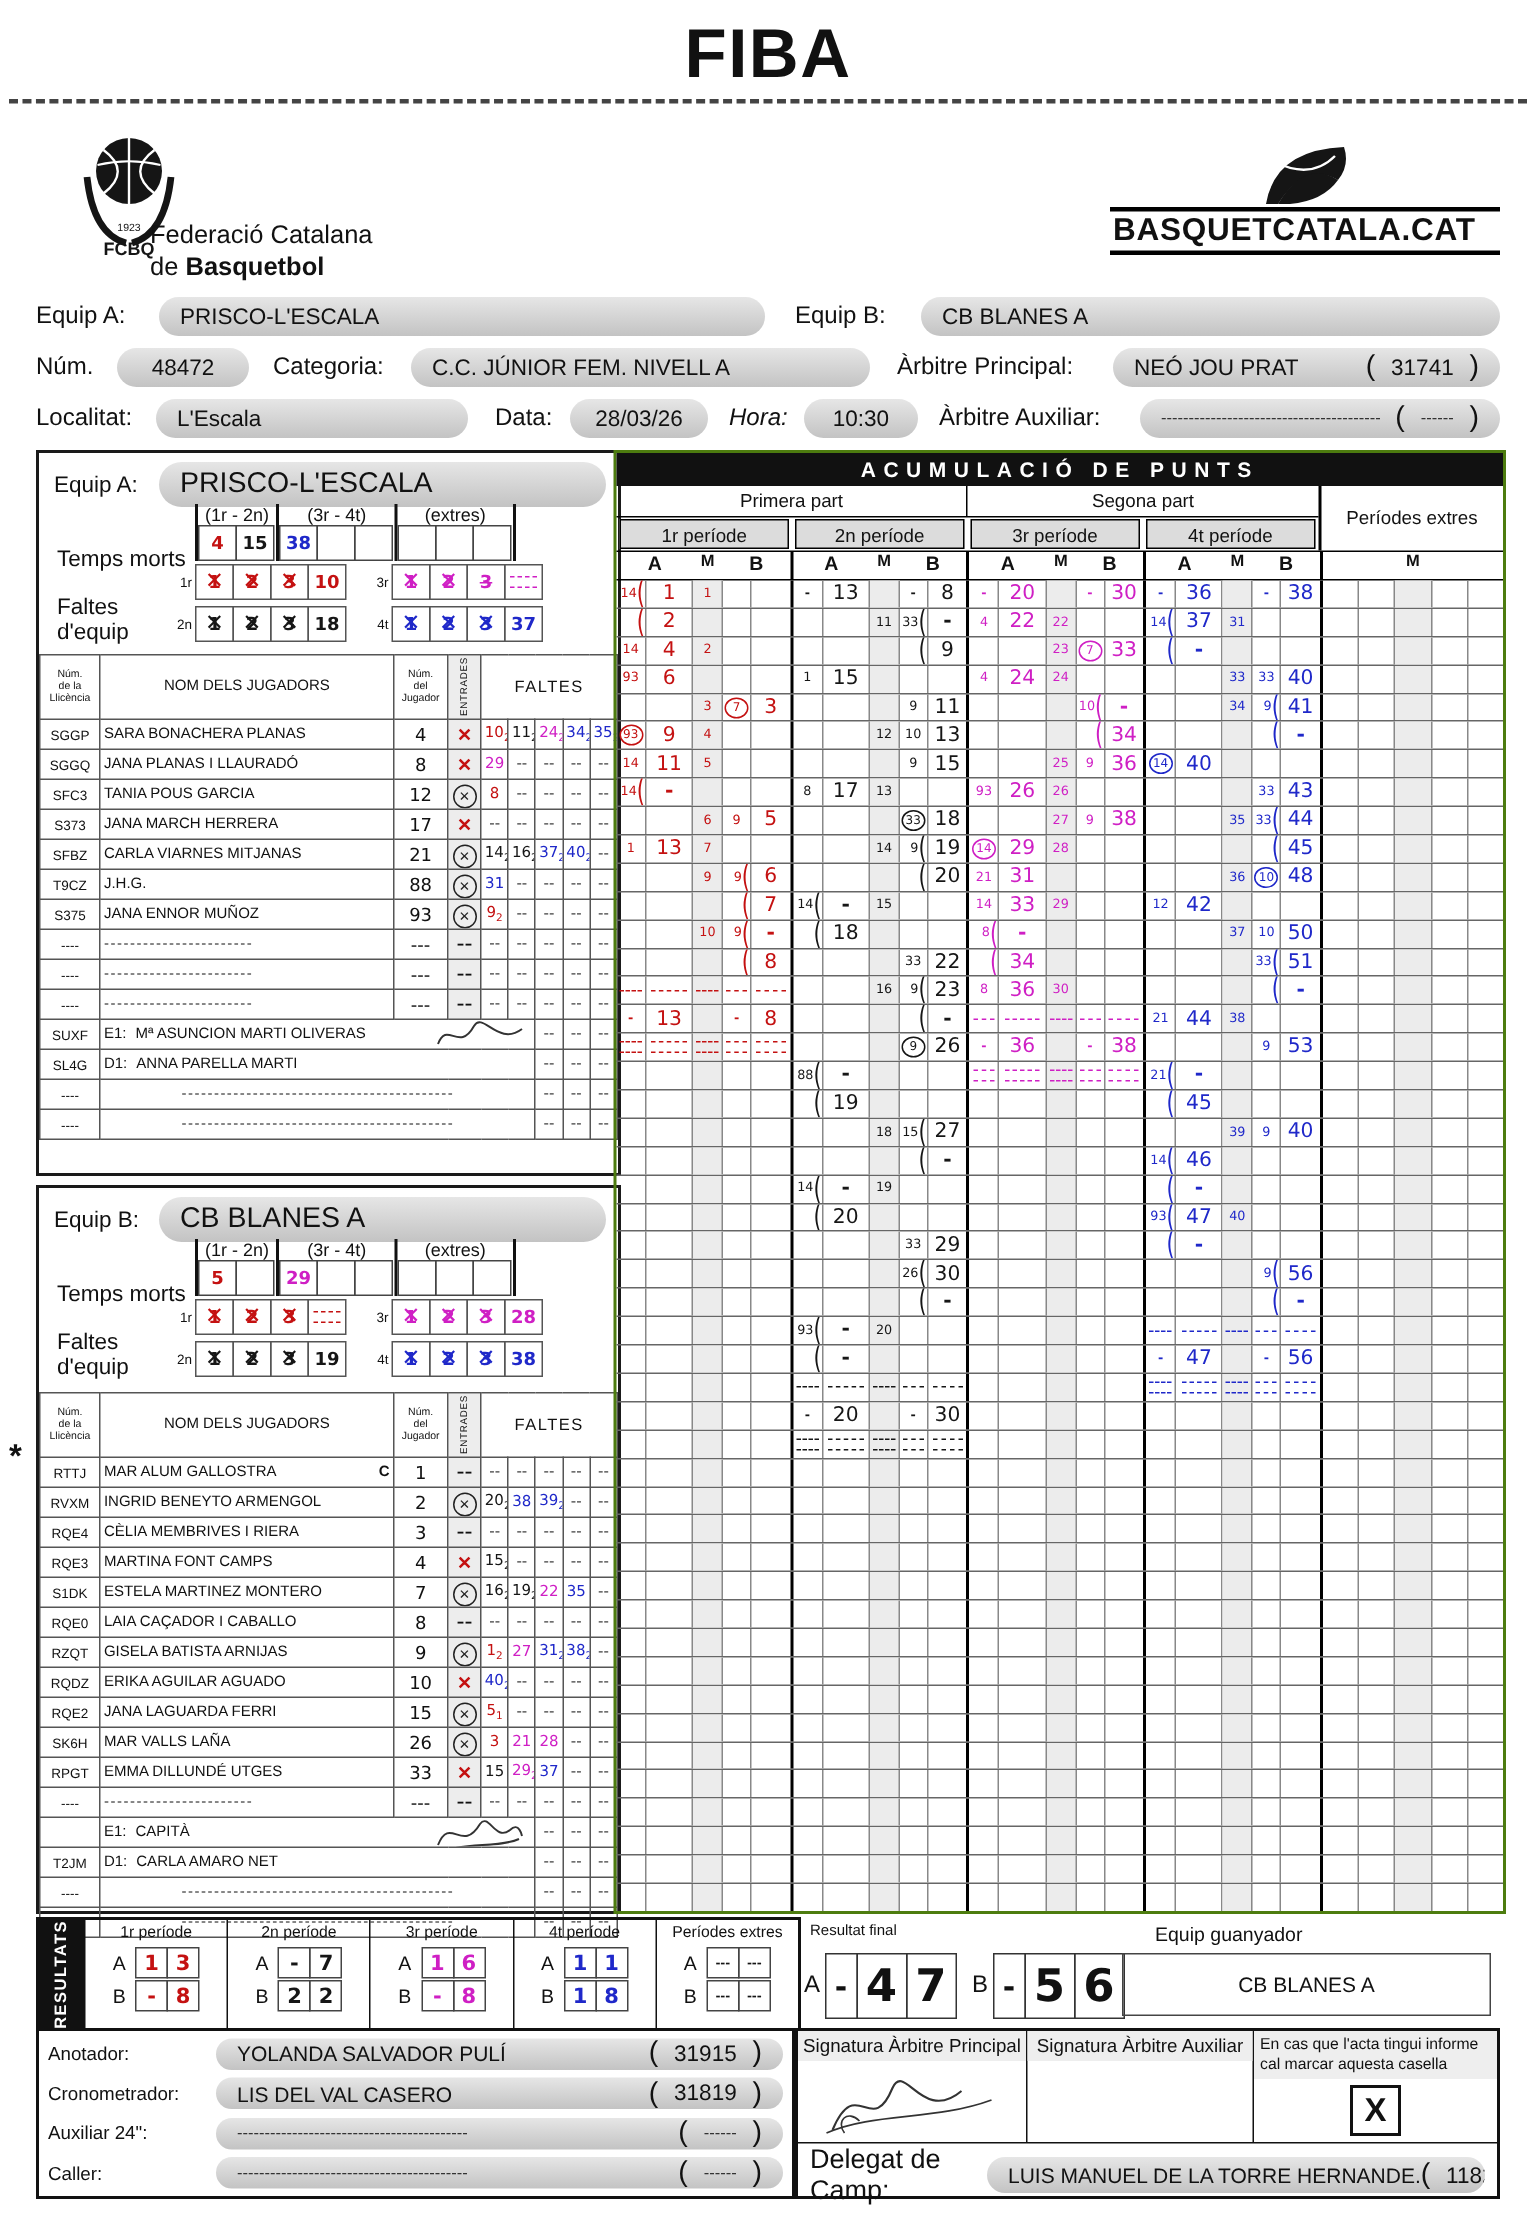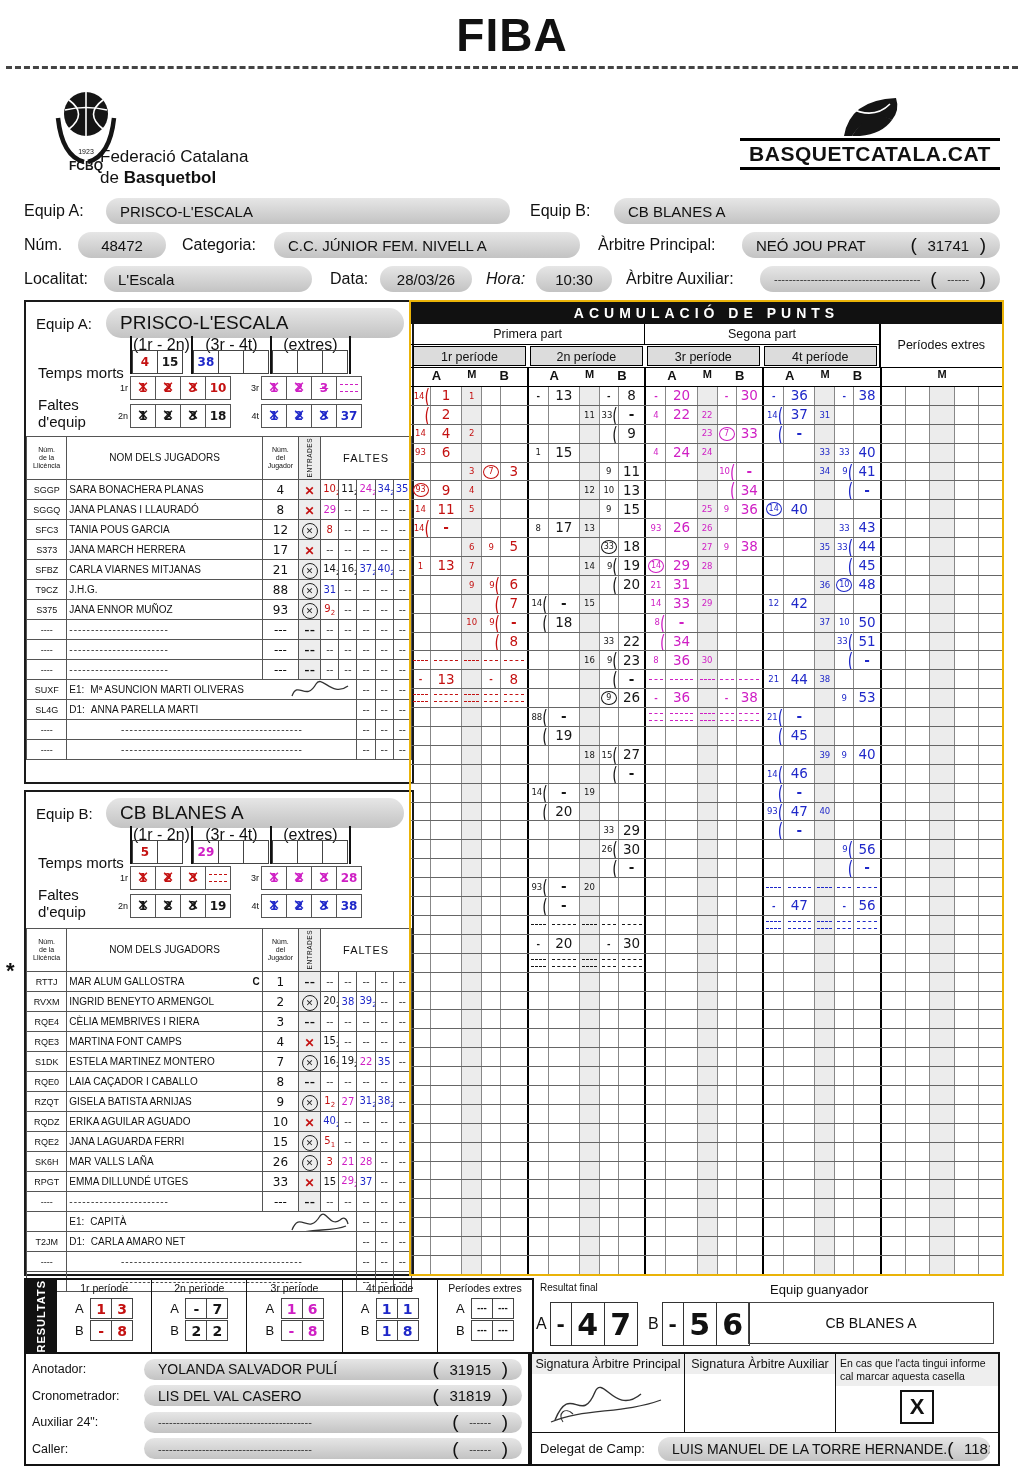--- a/index.html
+++ b/index.html
@@ -4,40 +4,40 @@
 <style>
   html,body{margin:0;padding:0;background:#fff;}
   body{font-family:"Liberation Sans",sans-serif;color:#111;}
   #page{position:relative;width:1024px;height:1479px;margin:0 auto;background:#fff;overflow:hidden;}
   .cR{color:#c41111}.cK{color:#161616}.cM{color:#cf1fc4}.cB{color:#1f28c9}
   
   .fiba{position:absolute;top:8px;left:0;right:0;text-align:center;font-size:46px;font-weight:800;letter-spacing:1px;}
   .dashsep{position:absolute;top:66px;left:6px;right:6px;border-top:3px dashed #444;}
   .fcbq{position:absolute;left:28px;top:84px;}
   .fcbqtext{position:absolute;left:100px;top:146px;font-size:17px;line-height:1.25;}
-  .bcat{position:absolute;right:24px;top:90px;width:260px;text-align:center;}
+  .bcat{position:absolute;right:24px;top:90px;width:260px;}
   .bcat svg{display:block;margin:0 auto;}
   .bcattext{border-top:3px solid #000;border-bottom:3px solid #000;font-size:21px;font-weight:800;letter-spacing:.5px;padding:1px 2px;}
   
   .irow{position:absolute;left:24px;right:24px;display:flex;align-items:center;gap:8px;font-size:16px;}
   .pill{background:linear-gradient(180deg,#e6e6e6,#c3c3c3);border-radius:13px;height:26px;display:flex;align-items:center;padding:0 14px;font-size:15px;white-space:nowrap;overflow:hidden;}
   .pwrap{margin-left:auto;display:flex;align-items:center;font-size:15px;}
   .pwrap::before{content:"(\00a0\00a0";font-size:19px;}
   .pwrap::after{content:"\00a0\00a0)";font-size:19px;}
   .dashtxt{letter-spacing:0;color:#333;font-size:11px;}
   
   .teambox{position:absolute;left:24px;width:386px;border:2px solid #1a1a1a;background:#fff;}
   .eqname{position:absolute;top:6px;left:10px;right:8px;display:flex;align-items:center;}
   .eqlbl{font-size:15px;width:70px;}
   .teampill{flex:1;height:30px;font-size:19px;border-radius:15px;}
   .tmlbl{position:absolute;top:62px;left:12px;font-size:15px;}
   .tmw{position:absolute;top:34px;left:104px;display:flex;}
   .tmg{border-left:2.5px solid #111;padding:0 1px;}
   .tmg:last-child{border-right:2.5px solid #111;}
-  .tmglbl{font-size:16px;text-align:center;height:14px;}
+  .tmglbl{font-size:12px;text-align:center;height:14px;}
   .tmrow{display:flex;}
   .tmc{width:24px;height:22px;border:1px solid #444;margin-left:-1px;display:flex;align-items:center;justify-content:center;font-size:12px;font-weight:700;font-family:"DejaVu Sans",sans-serif;}
   .fqlbl{position:absolute;top:94px;left:12px;font-size:15px;line-height:1.15;}
   .fqw{position:absolute;top:74px;left:88px;}
   .fqrow{display:flex;align-items:center;height:24px;margin-bottom:4px;}
   .fqql{font-size:9px;width:14px;text-align:right;margin-right:3px;}
   .fqg{display:flex;margin-right:14px;}
   .fqc{position:relative;width:24px;height:22px;border:1px solid #555;margin-left:-1px;display:flex;align-items:center;justify-content:center;font-size:12px;font-weight:700;font-family:"DejaVu Sans",sans-serif;}
   .fx::after{content:"\2715";position:absolute;left:0;right:0;top:-2px;bottom:0;display:flex;align-items:center;justify-content:center;font-size:15px;font-weight:700;}
   .strike{text-decoration:line-through;}
@@ -57,21 +57,21 @@
   td.wide{font-size:10px;position:relative;overflow:visible;}
   .rol{font-weight:400;margin-right:6px;}
   .vtext{writing-mode:vertical-rl;transform:rotate(180deg);font-size:6.5px;letter-spacing:.5px;margin:0 auto;}
   .entx{font-size:12px;font-weight:700;}
   .entc{display:inline-flex;width:14px;height:14px;border:1.3px solid #222;border-radius:50%;align-items:center;justify-content:center;font-size:9px;color:#222;}
   sub.fsub{font-size:7px;}
   .dots{color:#333;font-size:8px;letter-spacing:1px;}
   .sigsvg{position:absolute;right:4px;top:-4px;pointer-events:none;}
   .star{position:absolute;left:6px;top:958px;font-size:22px;font-weight:700;}
   
-  #grid{position:absolute;left:409px;top:300px;width:591px;height:972px;border:2px solid #eab308;display:flex;flex-direction:column;}
+  #grid{position:absolute;left:409px;top:300px;width:591px;height:972px;border:2px solid #4d7c0f;display:flex;flex-direction:column;}
   .gtitle{background:#111;color:#fff;font-size:14px;font-weight:700;letter-spacing:5px;text-align:center;height:22px;line-height:22px;}
   .ghead{display:flex;border-bottom:1px solid #000;}
   .gheadL{width:79.4%;display:flex;flex-direction:column;}
   .gparts{display:flex;height:20px;border-bottom:1px solid #000;}
   .gpart{width:50%;text-align:center;font-size:12.5px;line-height:20px;border-right:1px solid #000;}
   .gpart:last-child{border-right:none;}
   .gpers{display:flex;height:22px;}
   .gper{width:25%;background:#dcdcdc;border-right:1px solid #000;margin:2px 0 0 0;text-align:center;font-size:12.5px;line-height:20px;border:1px solid #000;margin:1px 2px;}
   .gheadR{width:20.6%;border-left:2px solid #000;text-align:center;font-size:12.5px;display:flex;align-items:center;justify-content:center;line-height:1.2;}
   .gamb{display:flex;height:18px;border-bottom:1px solid #000;}
@@ -128,21 +128,21 @@
   .offpill{flex:1;height:21px;border-radius:11px;font-size:14px;text-align:center;}
   
   #bottomright{position:absolute;left:530px;top:1352px;width:470px;height:114px;border:2px solid #111;display:flex;flex-direction:column;box-sizing:border-box;}
   .sigrow{display:flex;height:78px;border-bottom:1.5px solid #111;}
   .sigcell{border-right:1.5px solid #111;position:relative;}
   .sigcell:last-child{border-right:none;}
   .slab{background:#eee;font-size:12.5px;text-align:center;padding:3px 2px;}
   .informe{font-size:10.5px;line-height:1.25;background:#eee;padding:3px 4px;text-align:left;}
   .chk{width:30px;height:30px;border:2.2px solid #111;margin:4px auto 0;display:flex;align-items:center;justify-content:center;font-size:22px;font-weight:700;background:#fff;}
   .delrow{flex:1;display:flex;align-items:center;padding:0 8px;}
-  .dellab{font-size:13px;width:118px;}
+  .dellab{font-size:18px;width:118px;}
   .delpill{flex:1;height:24px;font-size:14px;border-radius:12px;}
 </style>
 </head>
 <body>
 
 <div id="page">
   <div class="fiba">FIBA</div>
   <div class="dashsep"></div>
 
   <div class="fcbq">

